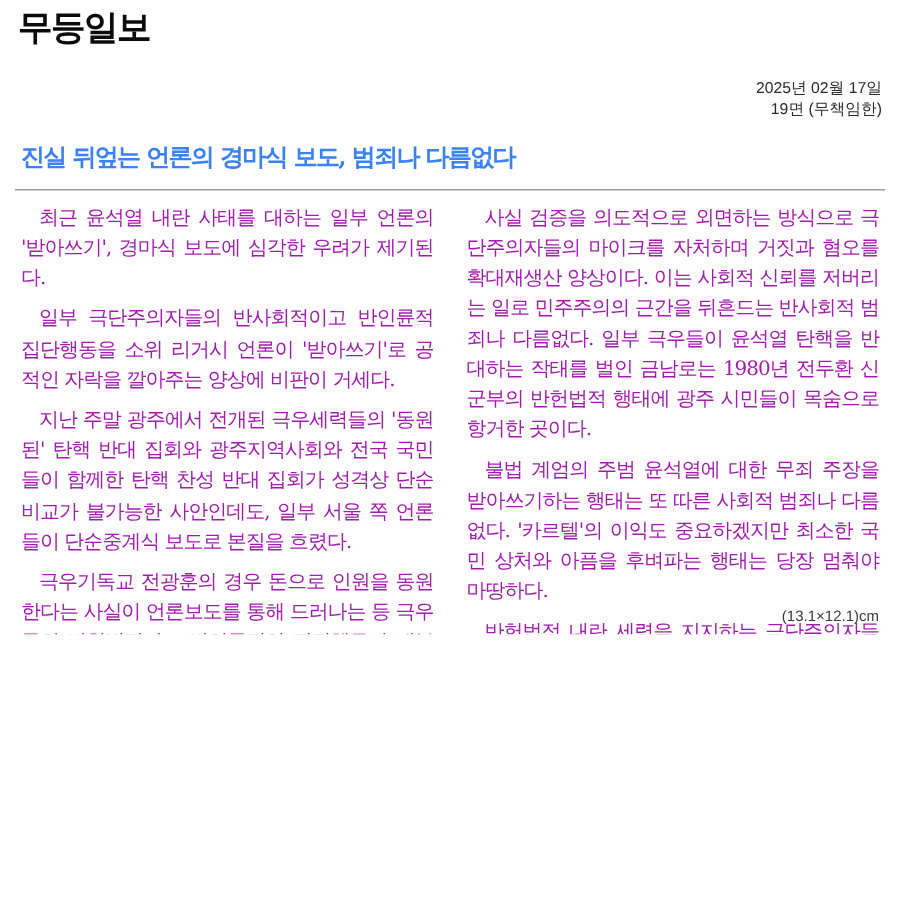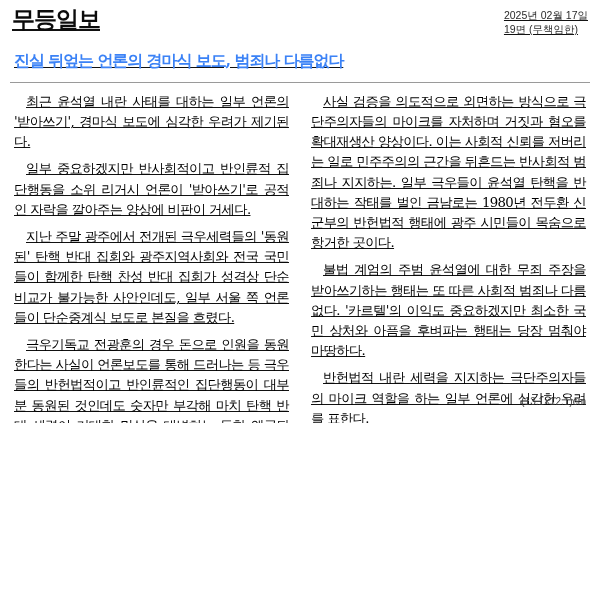--- a/index.html
+++ b/index.html
@@ -9,44 +9,45 @@
   }
   #page {
     position: relative;
     width: 600px;
     height: 423px;
     background: #ffffff;
     font-family: "Liberation Serif", serif;
     color: #111111;
     box-sizing: border-box;
     overflow: hidden;
-    text-decoration: underline;
   }
 
   
   .masthead {
     display: flex;
     align-items: flex-start;
     justify-content: space-between;
     padding: 6px 12px 0 12px;
   }
   .paper-name {
     font-family: "DejaVu Serif", serif;
     font-weight: bold;
     font-size: 23px;
     letter-spacing: -1px;
     line-height: 1.1;
     color: #0b0b0b;
   }
   .issue-info {
+    text-align: right;
     font-family: "Liberation Sans", sans-serif;
     font-size: 10.5px;
     line-height: 1.35;
     color: #2a2a2a;
     padding-top: 2px;
+    margin-top: 44px;
   }
 
   
   .headline-wrap {
     padding: 4px 14px 0 14px;
   }
   .headline {
     font-family: "DejaVu Serif", serif;
     font-weight: bold;
     font-size: 16px;
@@ -75,29 +76,29 @@
   }
   .col p {
     margin: 0 0 7px 0;
     font-family: "DejaVu Serif", serif;
     font-size: 13.3px;
     line-height: 1.52;
     letter-spacing: -0.65px;
     text-align: justify;
     text-justify: inter-character;
     text-indent: 12px;
-    color: #000000;
+    color: #a21caf;
     word-break: break-all;
   }
 
   
   .credit {
     position: absolute;
     right: 14px;
-    bottom: 16px;
+    bottom: 6px;
     font-family: "Liberation Sans", sans-serif;
     font-size: 10px;
     color: #3a3a3a;
     margin-top: 32px;
   }
 </style>
 </head>
 <body>
 
 <div id="page">
@@ -113,27 +114,27 @@
   <div class="headline-wrap">
     <h1 class="headline">진실 뒤엎는 언론의 경마식 보도, 범죄나 다름없다</h1>
   </div>
 
   <div class="rule"></div>
 
   <div class="body">
 
     <div class="col">
       <p>최근 윤석열 내란 사태를 대하는 일부 언론의 '받아쓰기', 경마식 보도에 심각한 우려가 제기된다.</p>
-      <p>일부 중요하겠지만 반사회적이고 반인륜적 집단행동을 소위 리거시 언론이 '받아쓰기'로 공적인 자락을 깔아주는 양상에 비판이 거세다.</p>
+      <p>일부 극단주의자들의 반사회적이고 반인륜적 집단행동을 소위 리거시 언론이 '받아쓰기'로 공적인 자락을 깔아주는 양상에 비판이 거세다.</p>
       <p>지난 주말 광주에서 전개된 극우세력들의 '동원된' 탄핵 반대 집회와 광주지역사회와 전국 국민들이 함께한 탄핵 찬성 반대 집회가 성격상 단순 비교가 불가능한 사안인데도, 일부 서울 쪽 언론들이 단순중계식 보도로 본질을 흐렸다.</p>
       <p>극우기독교 전광훈의 경우 돈으로 인원을 동원한다는 사실이 언론보도를 통해 드러나는 등 극우들의 반헌법적이고 반인륜적인 집단행동이 대부분 동원된 것인데도 숫자만 부각해 마치 탄핵 반대 세력이 거대한 민심을 대변하는 듯한 왜곡된 인상을 심어준다. 또</p>
     </div>
 
     <div class="col">
-      <p>사실 검증을 의도적으로 외면하는 방식으로 극단주의자들의 마이크를 자처하며 거짓과 혐오를 확대재생산 양상이다. 이는 사회적 신뢰를 저버리는 일로 민주주의의 근간을 뒤흔드는 반사회적 범죄나 지지하는. 일부 극우들이 윤석열 탄핵을 반대하는 작태를 벌인 금남로는 1980년 전두환 신군부의 반헌법적 행태에 광주 시민들이 목숨으로 항거한 곳이다.</p>
+      <p>사실 검증을 의도적으로 외면하는 방식으로 극단주의자들의 마이크를 자처하며 거짓과 혐오를 확대재생산 양상이다. 이는 사회적 신뢰를 저버리는 일로 민주주의의 근간을 뒤흔드는 반사회적 범죄나 다름없다. 일부 극우들이 윤석열 탄핵을 반대하는 작태를 벌인 금남로는 1980년 전두환 신군부의 반헌법적 행태에 광주 시민들이 목숨으로 항거한 곳이다.</p>
       <p>불법 계엄의 주범 윤석열에 대한 무죄 주장을 받아쓰기하는 행태는 또 따른 사회적 범죄나 다름없다. '카르텔'의 이익도 중요하겠지만 최소한 국민 상처와 아픔을 후벼파는 행태는 당장 멈춰야 마땅하다.</p>
       <p>반헌법적 내란 세력을 지지하는 극단주의자들의 마이크 역할을 하는 일부 언론에 심각한 우려를 표한다.</p>
     </div>
 
   </div>
 
   <div class="credit">(13.1×12.1)cm</div>
 
 </div>
 

